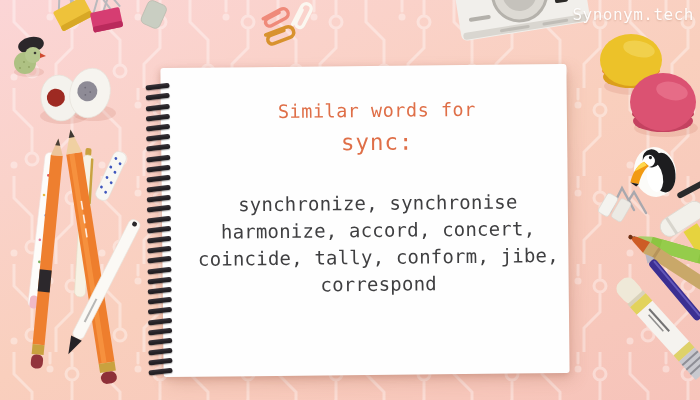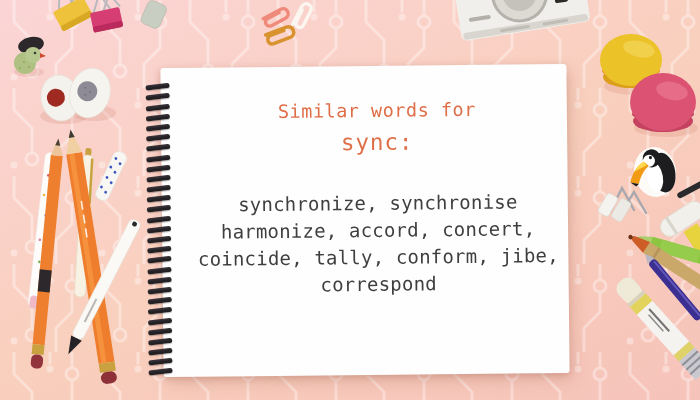--- a/index.html
+++ b/index.html
@@ -296,13 +296,14 @@
       <div class="heading-word">sync:</div>
       <div class="synonyms">
         <div>synchronize, synchronise</div>
         <div>harmonize, accord, concert,</div>
         <div>coincide, tally, conform, jibe,</div>
         <div>correspond</div>
       </div>
     </div>
   </div>
 
+  <div class="watermark">Synonym.tech</div>
 </div>
 
 </body></html>

